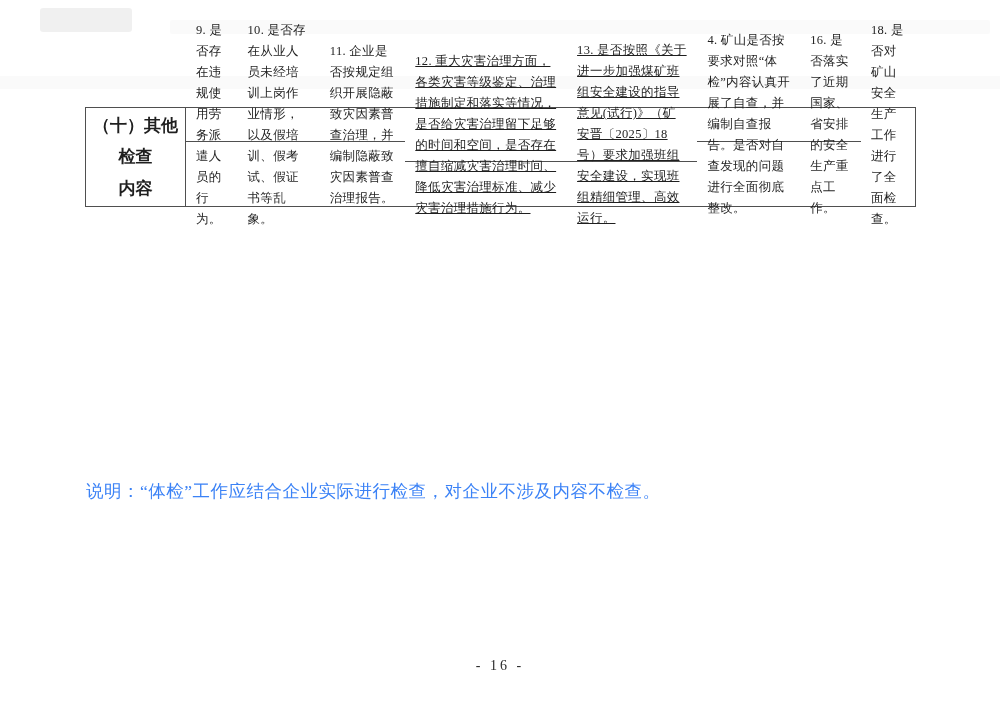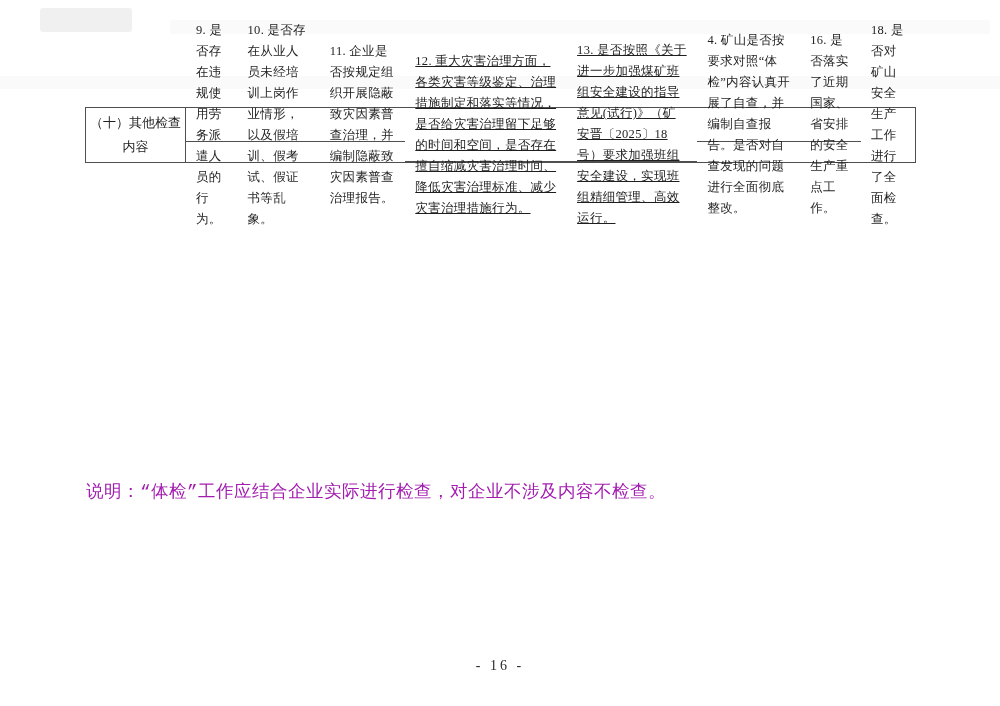--- a/index.html
+++ b/index.html
@@ -22,22 +22,22 @@
     position: absolute; left: 85px; top: 107px; width: 831px;
     border: 1px solid #4f4f4f;
     display: flex;
     background: #fff;
   }
   .label-cell {
     width: 100px;
     border-right: 1px solid #4f4f4f;
     display: flex; align-items: center; justify-content: center;
     text-align: center;
-    font-weight: normal;
-    font-size: 13px;
+    font-weight: bold;
+    font-size: 17px;
     line-height: 1.85;
     padding: 2px;
   }
   .label-cell .lbl { display: block; }
   .rows { flex: 1; display: flex; }
   .row {
     border-bottom: 1px solid #4f4f4f;
     display: flex; align-items: center;
     padding: 2px 10px 2px 10px;
     font-size: 12.5px;
@@ -46,22 +46,21 @@
   }
   .row:last-child { border-bottom: none; }
   .row-s { height: 34px; }
   .row-d { height: 54px; text-decoration: underline; }
 
   .note {
     position: absolute; left: 86px; top: 479px;
     width: 840px;
     font-size: 17.5px;
     letter-spacing: 0.5px;
-    color: #a21caf;
-    font-family: Liberation Mono, monospace;
+    color: #3b82f6;
   }
   .page-number {
     position: absolute; left: 0; top: 626px;
     width: 100%; text-align: center;
     font-size: 14px;
     letter-spacing: 3px;
     color: #2a2a2a;
     margin-top: 32px;
   }
 </style>

